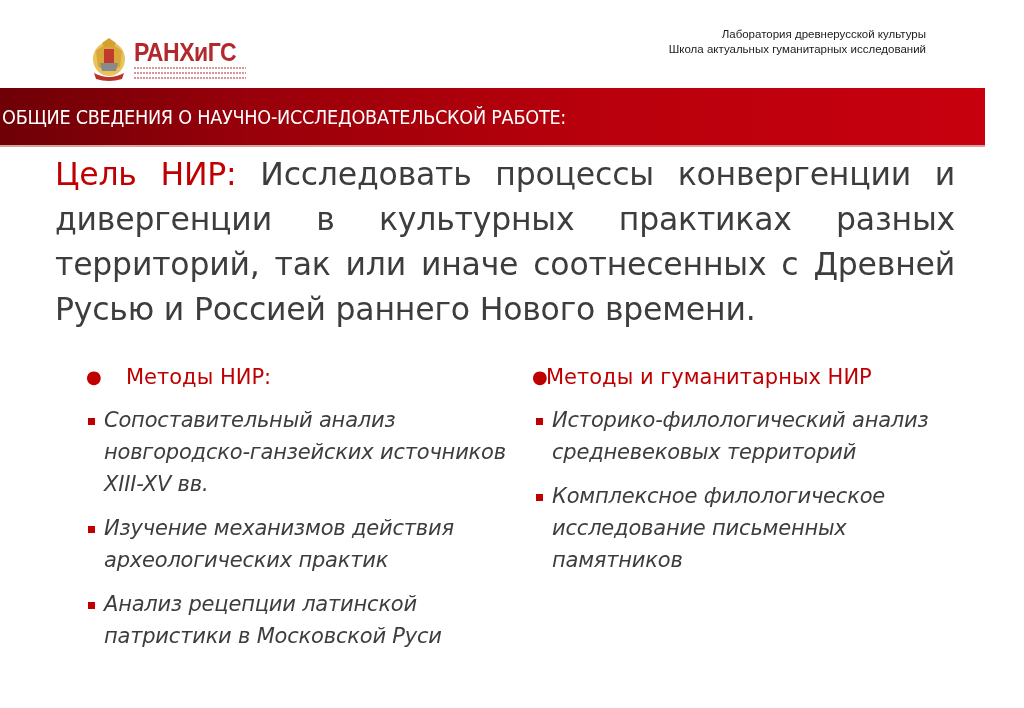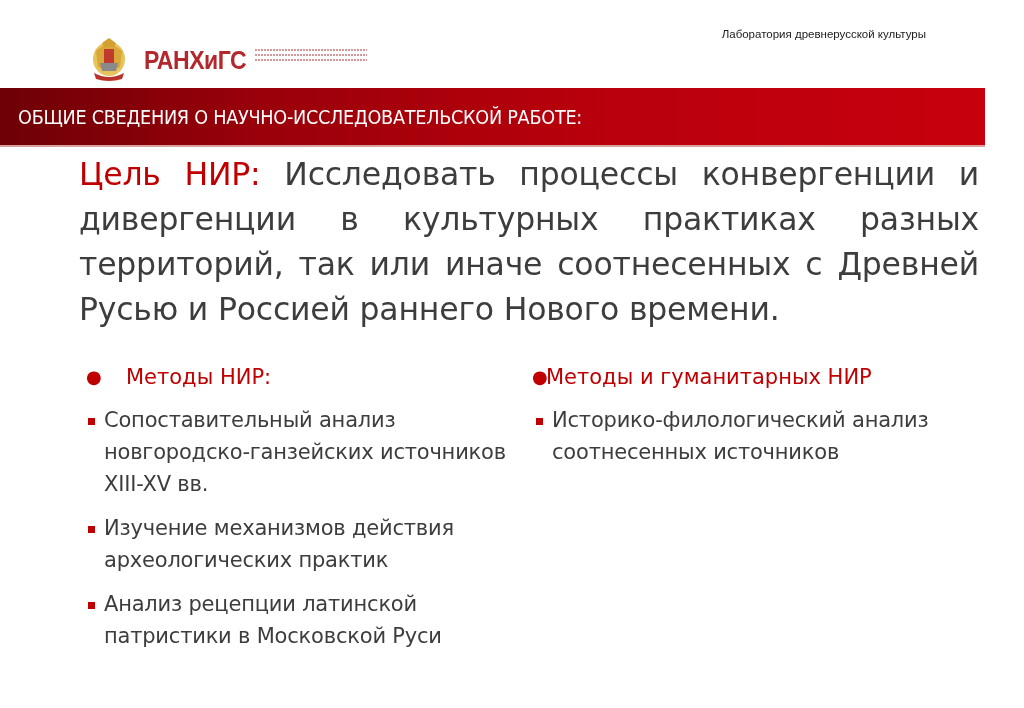--- a/index.html
+++ b/index.html
@@ -1,42 +1,42 @@
 <!DOCTYPE html>
 <html><head>
   <meta charset="utf-8">
   <style>
     * { margin: 0; padding: 0; box-sizing: border-box; }
     html, body { width: 1024px; height: 708px; background: #ffffff; overflow: hidden; }
     body { position: relative; font-family: "DejaVu Sans", sans-serif; color: #3a3a3a; }
 
     .logo { position: absolute; left: 90px; top: 36px; width: 170px; height: 48px; display: flex; align-items: center; }
     .logo-emblem { width: 38px; height: 46px; position: relative; }
-    .logo-text { margin-left: 16px; display: flex; }
+    .logo-text { margin-left: 6px; display: flex; flex-direction: column; }
     .logo-title { font-family: "Liberation Sans", sans-serif; font-weight: bold; font-size: 25px; color: #b3282d; letter-spacing: -0.5px; line-height: 26px; transform: scaleX(0.92); transform-origin: left; }
     .logo-lines { margin-top: 2px; width: 112px; }
     .logo-lines div { height: 2px; margin-bottom: 3px; background: repeating-linear-gradient(90deg, #c26a6e 0 2px, transparent 2px 3px); opacity: .7; }
 
     .org-info { position: absolute; left: 606px; top: 27px; width: 320px; text-align: right; font-family: Liberation Sans, sans-serif; font-size: 11.5px; line-height: 15px; color: #1a1a1a; }
 
-    .banner { position: absolute; left: 0; top: 88px; width: 985px; height: 59px; background: linear-gradient(90deg, #6e0006 0%, #98000a 25%, #b8000c 60%, #c8000e 100%); border-bottom: 2px solid #d9a0a0; display: flex; align-items: center; padding-left: 18px; }
+    .banner { position: absolute; left: 0; top: 88px; width: 985px; height: 59px; background: linear-gradient(90deg, #6e0006 0%, #98000a 25%, #b8000c 60%, #c8000e 100%); border-bottom: 2px solid #d9a0a0; display: flex; align-items: center; padding-left: 2px; }
     .banner-title { color: #ffffff; font-family: "DejaVu Sans", sans-serif; font-size: 19px; letter-spacing: -0.3px; transform: scaleX(0.93); transform-origin: left; white-space: nowrap; }
 
-    .goal { position: absolute; left: 55px; top: 152px; width: 900px; font-family: "DejaVu Sans", sans-serif; font-size: 31.5px; line-height: 45px; color: #3d3d3d; text-align: justify; text-align-last: left; letter-spacing: -0.2px; margin-left: 24px; }
+    .goal { position: absolute; left: 55px; top: 152px; width: 900px; font-family: "DejaVu Sans", sans-serif; font-size: 31.5px; line-height: 45px; color: #3d3d3d; text-align: justify; text-align-last: left; letter-spacing: -0.2px; }
     .goal-label { color: #c00000; }
 
     .col { position: absolute; top: 358px; }
     .col-left { left: 80px; width: 430px; }
     .col-right { left: 528px; width: 430px; }
     .col-head { display: flex; align-items: center; color: #c00000; font-size: 21px; line-height: 28px; margin-top: 5px; }
     .col-head .dot { font-size: 18px; color: #c00000; width: 20px; }
     .col-left .col-head .dot { width: 40px; margin-left: 6px; }
     .col-right .col-head .dot { width: 14px; margin-left: 4px; }
     .list { list-style: none; margin-top: 13px; }
-    .list li { display: flex; font-size: 21px; line-height: 32px; color: #3d3d3d; margin-bottom: 12px; }
+    .list li { display: flex; font-size: 21px; line-height: 32px; color: #3d3d3d; margin-bottom: 12px; font-style: italic; }
     .list .sq { width: 7px; height: 7px; background: #c00000; margin-top: 14px; margin-right: 9px; flex: none; margin-left: 8px; }
     .list .txt { letter-spacing: -0.2px; }
   </style>
 </head>
 <body>
 
 <div class="logo">
   <div class="logo-emblem">
     <svg width="38" height="46" viewBox="0 0 38 46">
       <ellipse cx="19" cy="22" rx="16" ry="17" fill="#e8c25a"></ellipse>
@@ -52,20 +52,21 @@
     <div class="logo-lines">
       <div></div>
         <div></div>
         <div></div>
     </div>
   </div>
 </div>
 
 <div class="org-info">
   <div>Лаборатория древнерусской культуры</div>
+  <div>Школа актуальных гуманитарных исследований</div>
 </div>
 
 <div class="banner">
   <div class="banner-title">ОБЩИЕ СВЕДЕНИЯ О НАУЧНО-ИССЛЕДОВАТЕЛЬСКОЙ РАБОТЕ:</div>
 </div>
 
 <div class="goal">
   <span class="goal-label">Цель НИР:</span>
   <span>Исследовать процессы конвергенции и дивергенции в культурных практиках разных территорий, так или иначе соотнесенных с Древней Русью и Россией раннего Нового времени.</span>
 </div>
@@ -92,16 +93,20 @@
 </div>
 
 <div class="col col-right">
   <div class="col-head">
     <span class="dot">●</span>
     <span>Методы и гуманитарных НИР</span>
   </div>
   <ul class="list">
     <li>
         <span class="sq"></span>
-        <span class="txt">Историко-филологический анализ соотнесенных источников</span>
+        <span class="txt">Историко-филологический анализ средневековых территорий</span>
+      </li>
+    <li>
+        <span class="sq"></span>
+        <span class="txt">Комплексное филологическое исследование письменных памятников</span>
       </li>
   </ul>
 </div>
 
 </body></html>

